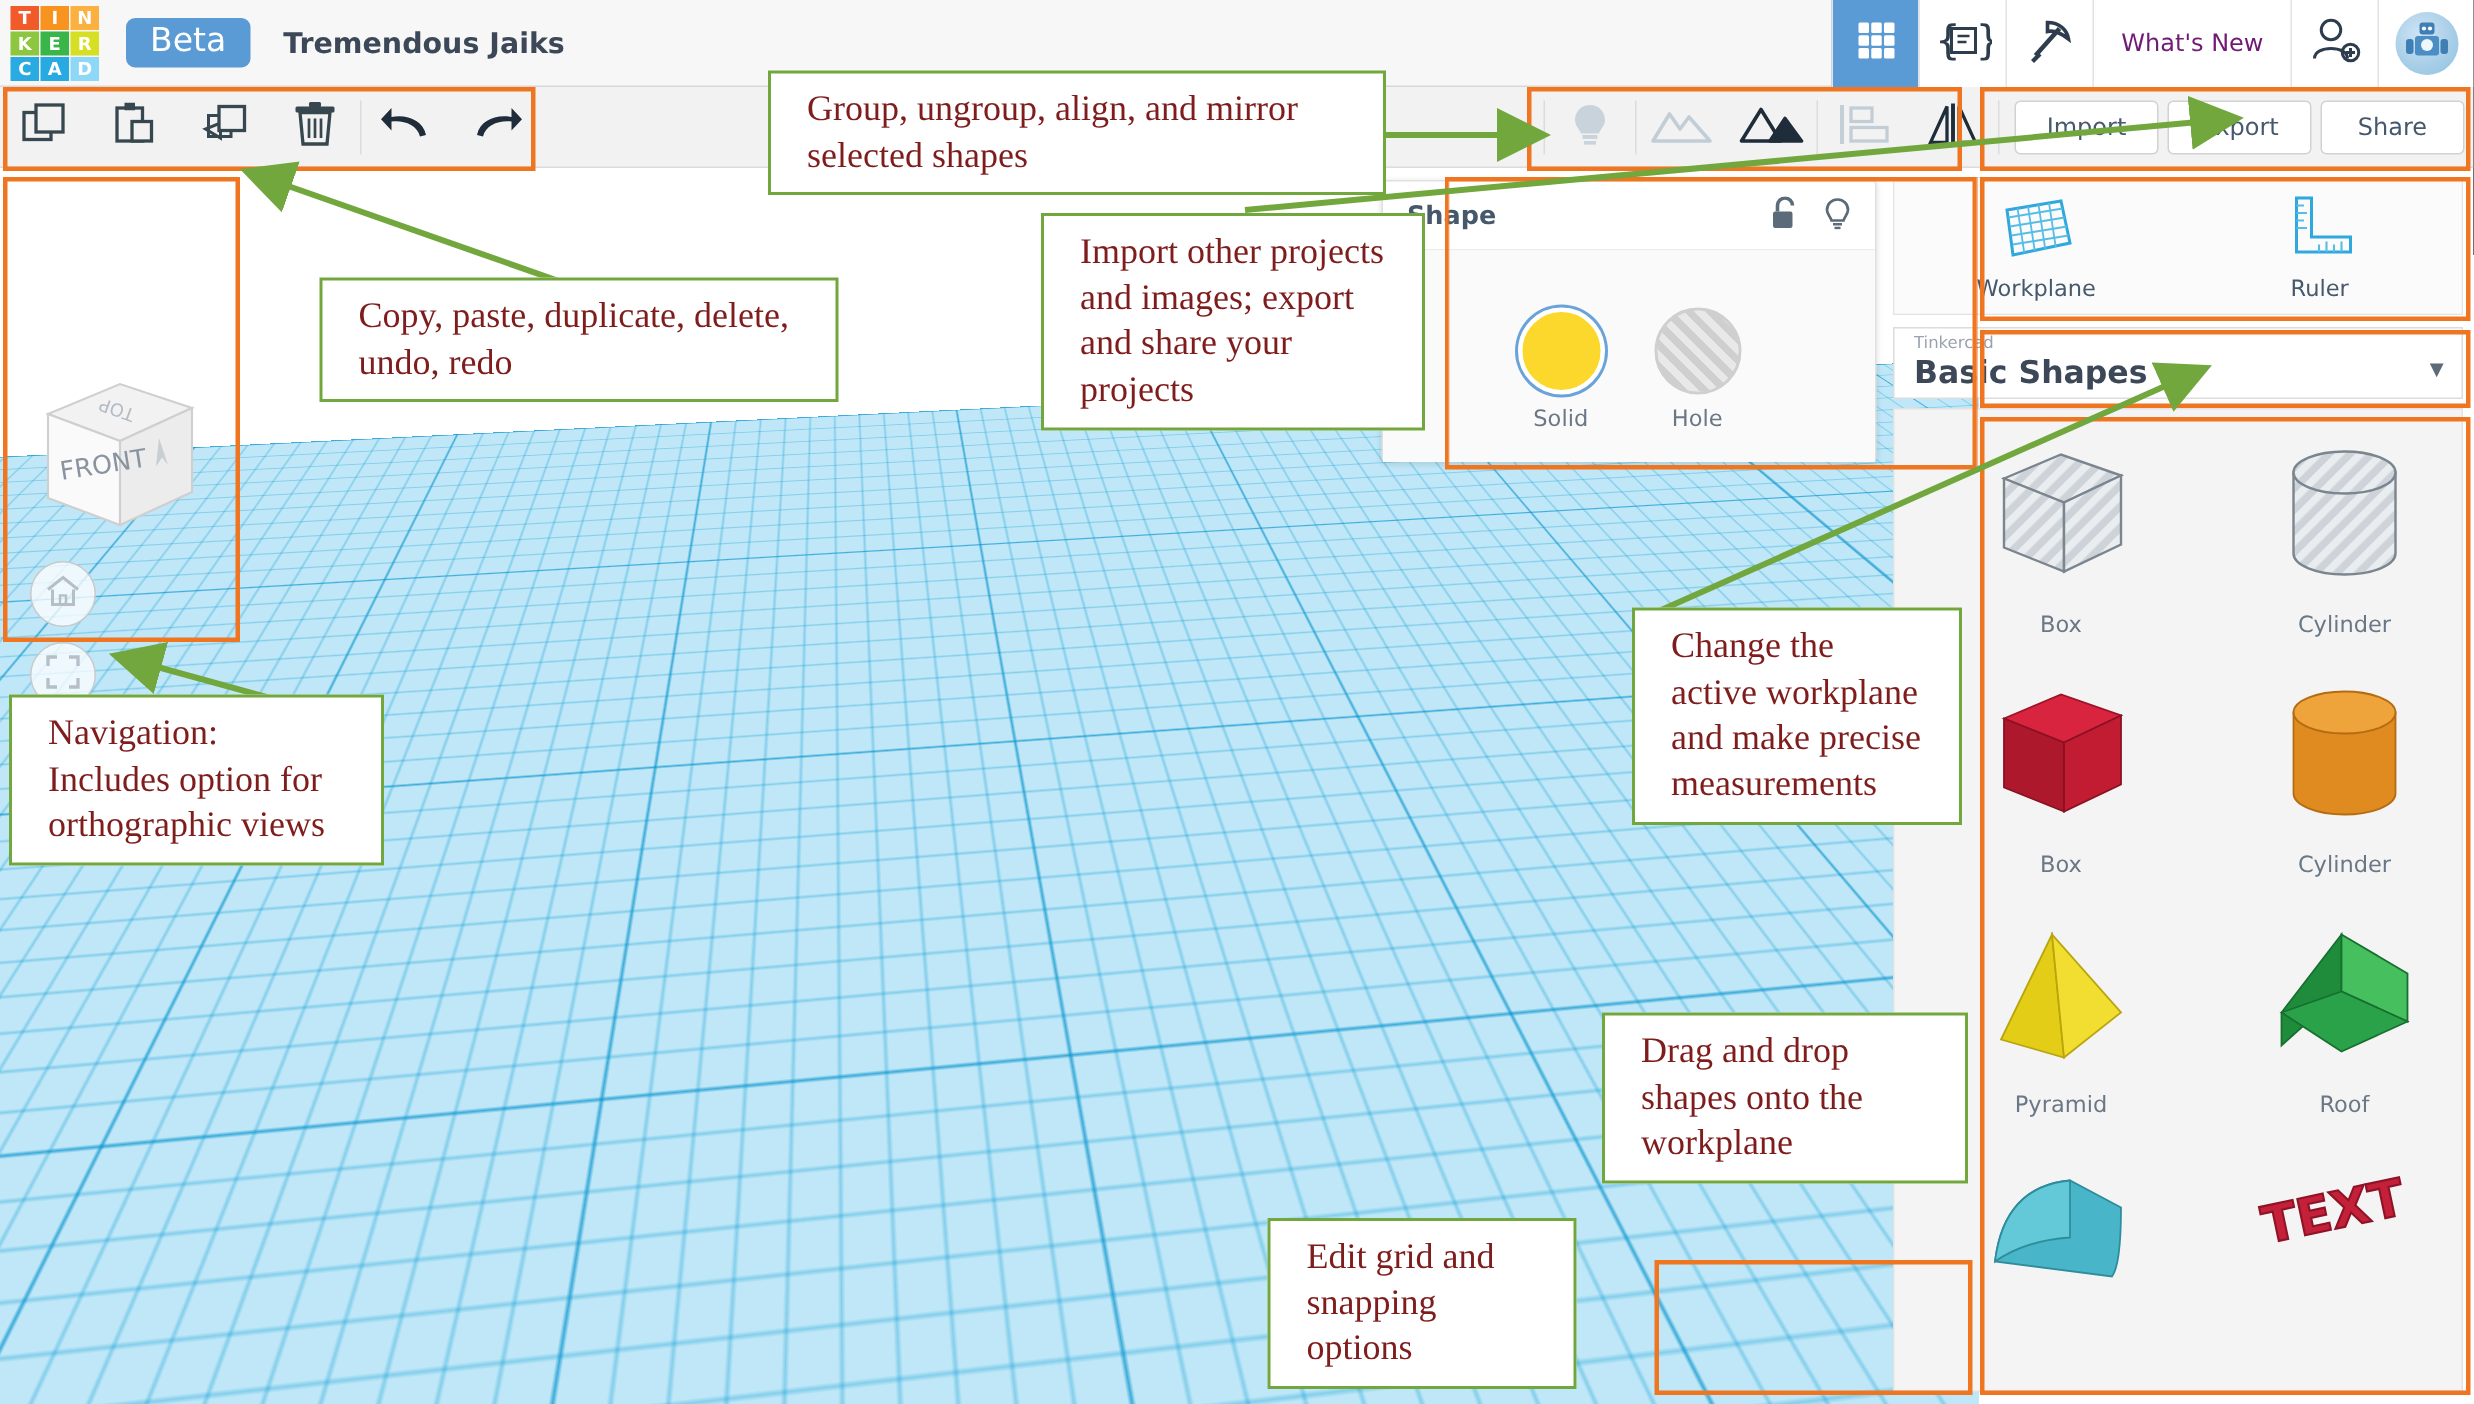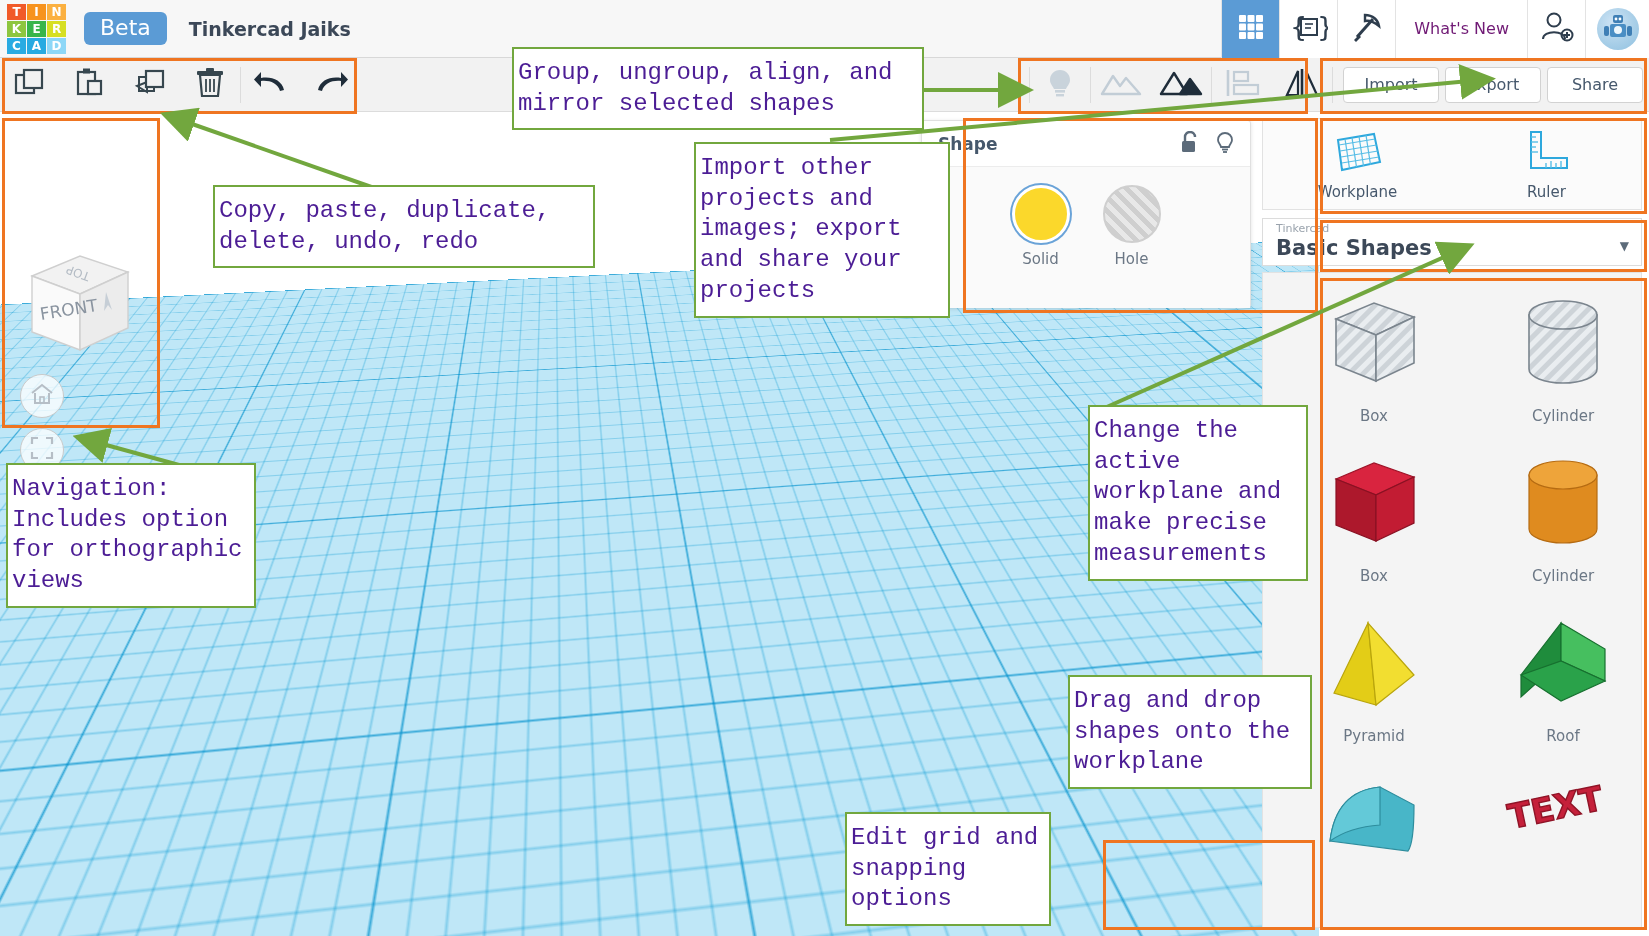--- a/index.html
+++ b/index.html
@@ -133,21 +133,21 @@
   .shape-panel {
     position: absolute; left: 921px; top: 120px; width: 330px; height: 188px;
     background: #fff; border: 1px solid #e0e0e0; border-radius: 3px;
     box-shadow: 0 1px 4px rgba(0,0,0,.12);
   }
   .shape-panel-head {
     height: 46px; display: flex; align-items: center; padding: 0 16px;
     border-bottom: 1px solid #ececec;
   }
   .shape-panel-title { font-size: 17px; font-weight: 700; color: #46586c; }
-  .shape-panel-body { display: flex; justify-content: center; gap: 33px; padding-top: 18px; background: #fafafa; height: 141px; }
+  .shape-panel-body { display: flex; justify-content: center; gap: 33px; padding-top: 18px; background: #fafafa; height: 141px; align-items: center; }
   .swatch-col { display: flex; flex-direction: column; align-items: center; gap: 7px; }
   .swatch {
     width: 58px; height: 58px; border-radius: 50%;
   }
   .swatch.solid { background: #fbd82b; border: 3px solid #fff; box-shadow: 0 0 0 2px #6aa3d8; }
   .swatch.hole {
     background: repeating-linear-gradient(45deg, #cfcfcf 0 5px, #e8e8e8 5px 10px);
     border: 2px solid #cfcfcf;
   }
   .swatch-label { font-size: 15px; color: #6b7785; }
@@ -186,22 +186,22 @@
   .panel-collapse {
     position: absolute; left: 1246px; top: 468px; width: 22px; height: 64px;
     background: #f4f4f4; border: 1px solid #e0e0e0; border-right: none;
     display: flex; align-items: center; justify-content: center;
     color: #4a4a4a; font-size: 20px;
   }
 
   
   .ann {
     position: absolute; background: #fff; border: 2.5px solid #72a73e;
-    padding: 9px 4px; color: #4c1d95; font-size: 24px; line-height: 1.28;
-    font-family: Liberation Mono, monospace; z-index: 40;
+    padding: 9px 24px; color: #7f1d1d; font-size: 24px; line-height: 1.28;
+    font-family: Liberation Serif, serif; z-index: 40;
   }
   .hl {
     position: absolute; border: 3.5px solid #ef7521; z-index: 35;
     pointer-events: none; background: transparent;
   }
   svg.arrows { position: absolute; left: 0; top: 0; width: 1649px; height: 936px; z-index: 38; pointer-events: none; }
 </style>
 </head>
 <body>
 
@@ -213,21 +213,21 @@
       <div class="logo-cell" style="background:#f7931e">I</div>
       <div class="logo-cell" style="background:#fbb040">N</div>
       <div class="logo-cell" style="background:#8dc63f">K</div>
       <div class="logo-cell" style="background:#39b54a">E</div>
       <div class="logo-cell" style="background:#d7df23">R</div>
       <div class="logo-cell" style="background:#29abe2">C</div>
       <div class="logo-cell" style="background:#27aae1">A</div>
       <div class="logo-cell" style="background:#8dd7f7">D</div>
     </div>
     <div class="beta-badge">Beta</div>
-    <div class="project-title">Tinkercad Jaiks</div>
+    <div class="project-title">Tremendous Jaiks</div>
 
     <div class="topbar-right">
       <div class="tb-btn active">
         <span>
           <svg width="30" height="30" viewBox="0 0 30 30">
             <g fill="#fff">
               <rect x="3" y="3" width="7" height="7" rx="1"></rect>
                 <rect x="11.5" y="3" width="7" height="7" rx="1"></rect>
                 <rect x="20" y="3" width="7" height="7" rx="1"></rect>
               <rect x="3" y="11.5" width="7" height="7" rx="1"></rect>
@@ -696,20 +696,20 @@
     <line x1="920" y1="90" x2="1018" y2="90" stroke="#72a73e" stroke-width="4" marker-end="url(#ah)"></line>
 
     <line x1="830" y1="140" x2="1480" y2="80" stroke="#72a73e" stroke-width="4" marker-end="url(#ah)"></line>
 
     <line x1="190" y1="468" x2="88" y2="440" stroke="#72a73e" stroke-width="4" marker-end="url(#ah)"></line>
 
     <line x1="1100" y1="410" x2="1460" y2="250" stroke="#72a73e" stroke-width="4" marker-end="url(#ah)"></line>
   </svg>
 
   <div class="ann" style="left:512px; top:47px;  width:412px;">Group, ungroup, align, and mirror selected shapes</div>
-  <div class="ann" style="left:213px; top:185px; width:382px;">Copy, paste, duplicate, delete, undo, redo</div>
+  <div class="ann" style="left:213px; top:185px; width:346px;">Copy, paste, duplicate, delete, undo, redo</div>
   <div class="ann" style="left:694px; top:142px; width:256px;">Import other projects and images; export and share your projects</div>
   <div class="ann" style="left:1088px;top:405px; width:220px;">Change the active workplane and make precise measurements</div>
   <div class="ann" style="left:6px;   top:463px; width:250px;">Navigation: Includes option for orthographic views</div>
   <div class="ann" style="left:1068px;top:675px; width:244px;">Drag and drop shapes onto the workplane</div>
   <div class="ann" style="left:845px; top:812px; width:206px;">Edit grid and snapping options</div>
 
 </div>
 
 </body></html>

